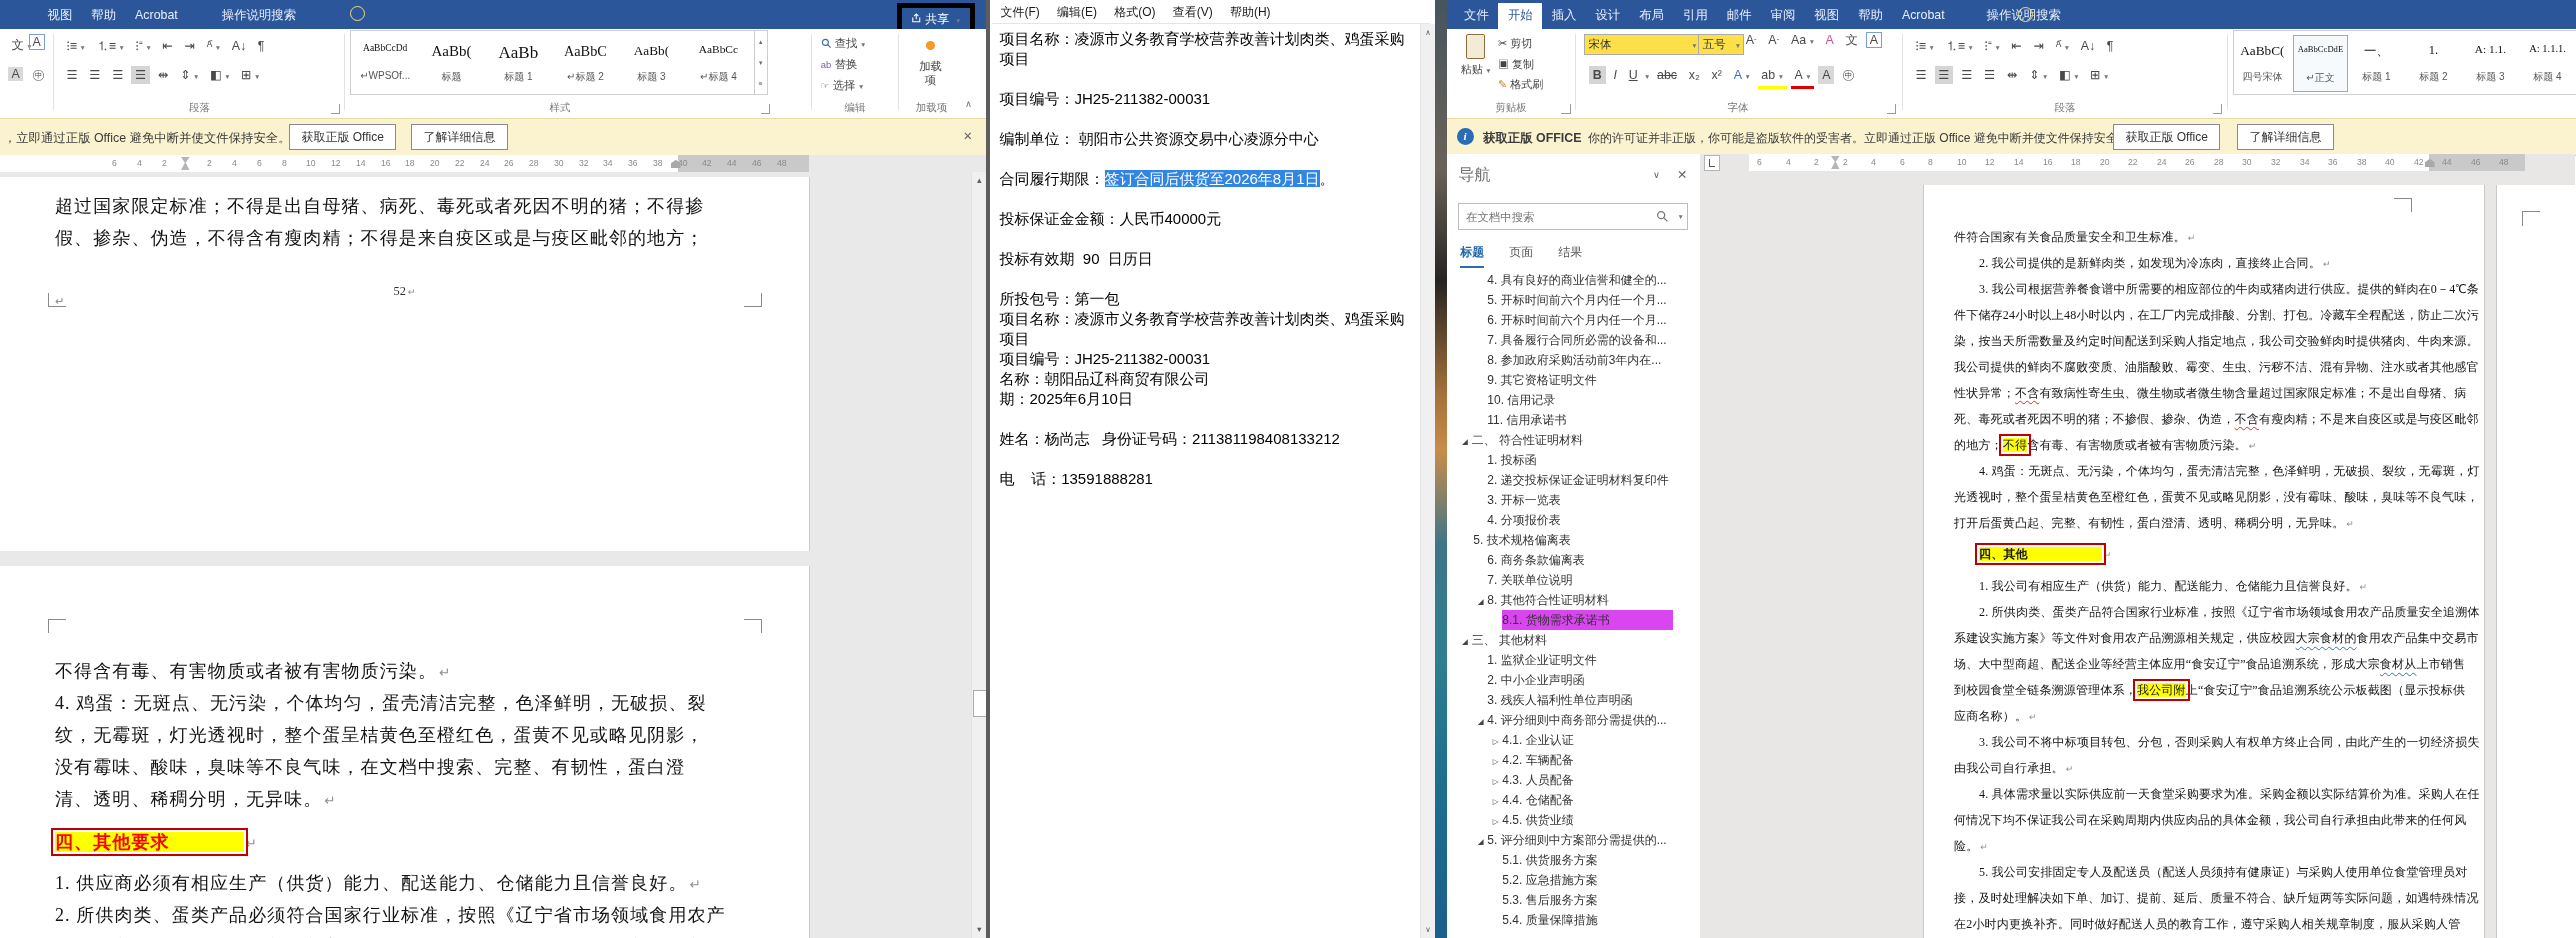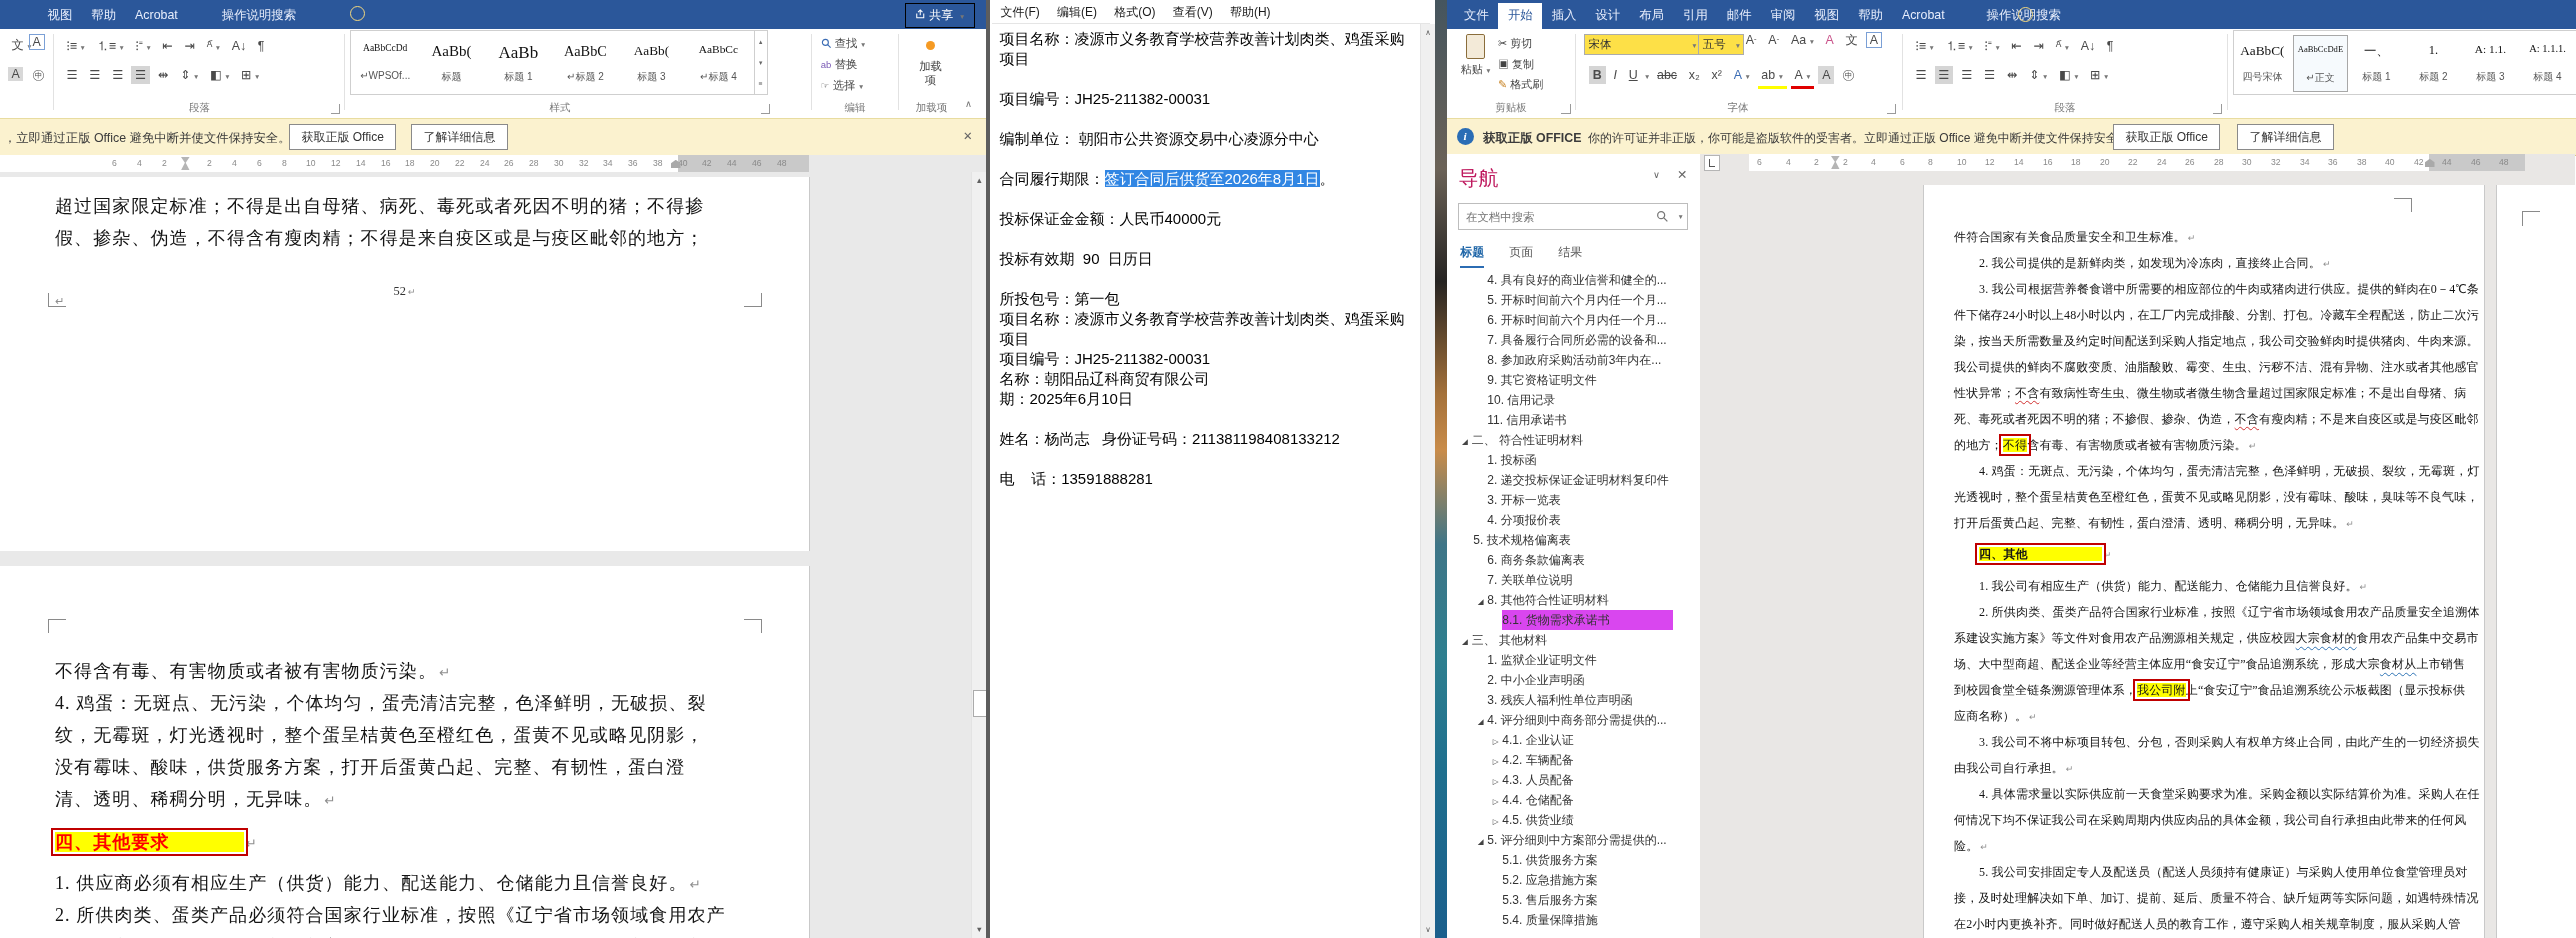--- a/index.html
+++ b/index.html
@@ -72,21 +72,21 @@
 </style>
 </head>
 <body>
 
 <div id="screen">
 
   <div class="abs" style="left:0;top:0;width:986px;height:938px;background:#fff">
     <div class="abs tabbar" style="left:0;top:0;width:986px">
       <div id="lw-menu" class="abs" style="left:38px;top:0;white-space:nowrap"><span class="tabitem">视图</span><span class="tabitem">帮助</span><span class="tabitem">Acrobat</span><span class="tabitem" style="margin-left: 25px;">操作说明搜索</span></div>
       <span class="abs" style="left:350px;top:5.7px;width:13.3px;height:13.3px;border:1.4px solid #f5d97e;border-radius:50%;"></span>
-      <div class="abs" style="right:11.4px;top:2.9px;border:1px solid #000000;color:#fff;font-size:12px;padding:2.9px 9.5px;white-space:nowrap">
+      <div class="abs" style="right:11.4px;top:2.9px;border:5px solid #000000;color:#fff;font-size:12px;padding:2.9px 9.5px;white-space:nowrap">
         <svg width="10.5" height="10.5" viewBox="0 0 12 12" style="vertical-align:-1px">
             <path d="M2 5v5h8V5M6 7V1M3.5 3.5 6 1l2.5 2.5" fill="none" stroke="#fff" stroke-width="1.2"></path>
           </svg>
         <span>共享</span> <span class="dd">▾</span>
       </div>
     </div>
 
     <div class="abs ribbon" style="left:0;top:28.5px;width:986px;height:89px">
 
       <span class="icx abs" style="left:7.6px;top:7.6px">文<span class="dd">▾</span></span>
@@ -234,21 +234,21 @@
         <span class="pil abs" style="left:53px;top:118px">↵</span>
         <div class="corner c-br" style="left:744px;top:116px"></div>
       </div>
       <div class="page" style="left:0;top:394px;width:809px;height:544px">
         <div class="corner c-tl" style="left:48px;top:53px"></div>
         <div class="corner c-tr" style="left:744px;top:53px"></div>
         <div id="lw-p2" class="abs" style="left:55px;top:89px;width:723px">
             <div class="docline">不得含有毒、有害物质或者被有害物质污染。<span class="pil">↵</span></div>
             <div class="docline">4. 鸡蛋：无斑点、无污染，个体均匀，蛋壳清洁完整，色泽鲜明，无破损、裂</div>
             <div class="docline">纹，无霉斑，灯光透视时，整个蛋呈桔黄色至橙红色，蛋黄不见或略见阴影，</div>
-            <div class="docline">没有霉味、酸味，供货服务方案，打开后蛋黄凸起、完整、有韧性，蛋白澄</div>
+            <div class="docline">没有霉味、酸味，臭味等不良气味，在文档中搜索、完整、有韧性，蛋白澄</div>
             <div class="docline">清、透明、稀稠分明，无异味。<span class="pil">↵</span></div>
             <div class="docline hline"><span class="hl redt bx bxw">四、其他要求</span><span class="pil">↵</span></div>
             <div class="docline">1. 供应商必须有相应生产（供货）能力、配送能力、仓储能力且信誉良好。<span class="pil">↵</span></div>
             <div class="docline">2. 所供肉类、蛋类产品必须符合国家行业标准，按照《辽宁省市场领域食用农产</div>
             <div class="docline">品质量安全追溯体系建设实施方案》等文件对食用农产品溯源相关规定，供应校</div>
           </div>
       </div>
     </div>
 
     <div class="sbtrack" style="left:971px;top:172px;width:15px;height:766px">
@@ -403,21 +403,21 @@
 
     <div class="abs warnbar" style="left:0;top:118px;width:1129px;height:36px">
       <span class="abs" style="left:9.5px;top:8.6px;width:17px;height:17px;border-radius:50%;background:#2a6db5;color:#fff;text-align:center;font-size:11.4px;line-height:17px;font-family:'Liberation Serif',serif;font-style:italic;font-weight:bold">i</span>
       <span class="abs" style="left:36px;top:10.5px;font-weight:bold;white-space:nowrap">获取正版 OFFICE</span>
       <span class="abs" style="left:141px;top:10.5px;font-size:12px;white-space:nowrap">你的许可证并非正版，你可能是盗版软件的受害者。立即通过正版 Office 避免中断并使文件保持安全。</span>
       <span class="abs warnbtn" style="left:666px;top:4.8px">获取正版 Office</span>
       <span class="abs warnbtn" style="left:790px;top:4.8px">了解详细信息</span>
     </div>
 
     <div class="abs" style="left:0;top:154px;width:253px;height:784px;background:#fff;border-right:1px solid #d9d9d9">
-      <span class="abs" style="left:11.4px;top:11.4px;font-size:20px;color:#be185d">导航</span>
+      <span class="abs" style="left:11.4px;top:11.4px;font-size:16px;color:#737373">导航</span>
       <span class="abs" style="left:206px;top:15px;color:#666;font-size:9.5px">∨</span>
       <span class="abs" style="left:230px;top:13.3px;color:#666;font-size:12.4px">✕</span>
       <div class="abs" style="left:11.4px;top:49px;width:228px;height:25px;border:1px solid #bdbdbd;background:#fff">
         <span style="position:absolute;left:6.7px;top:5.7px;font-size:11.4px;color:#757575">在文档中搜索</span>
         <svg width="12.4" height="12.4" viewBox="0 0 12 12" style="position:absolute;right:19px;top:5.7px">
             <circle cx="5" cy="5" r="3.4" fill="none" stroke="#777" stroke-width="1.2"></circle>
             <path d="M7.6 7.6 11 11" stroke="#777" stroke-width="1.2"></path>
           </svg>
         <span class="dd" style="position:absolute;right:4.8px;top:7.6px">▾</span>
       </div>

